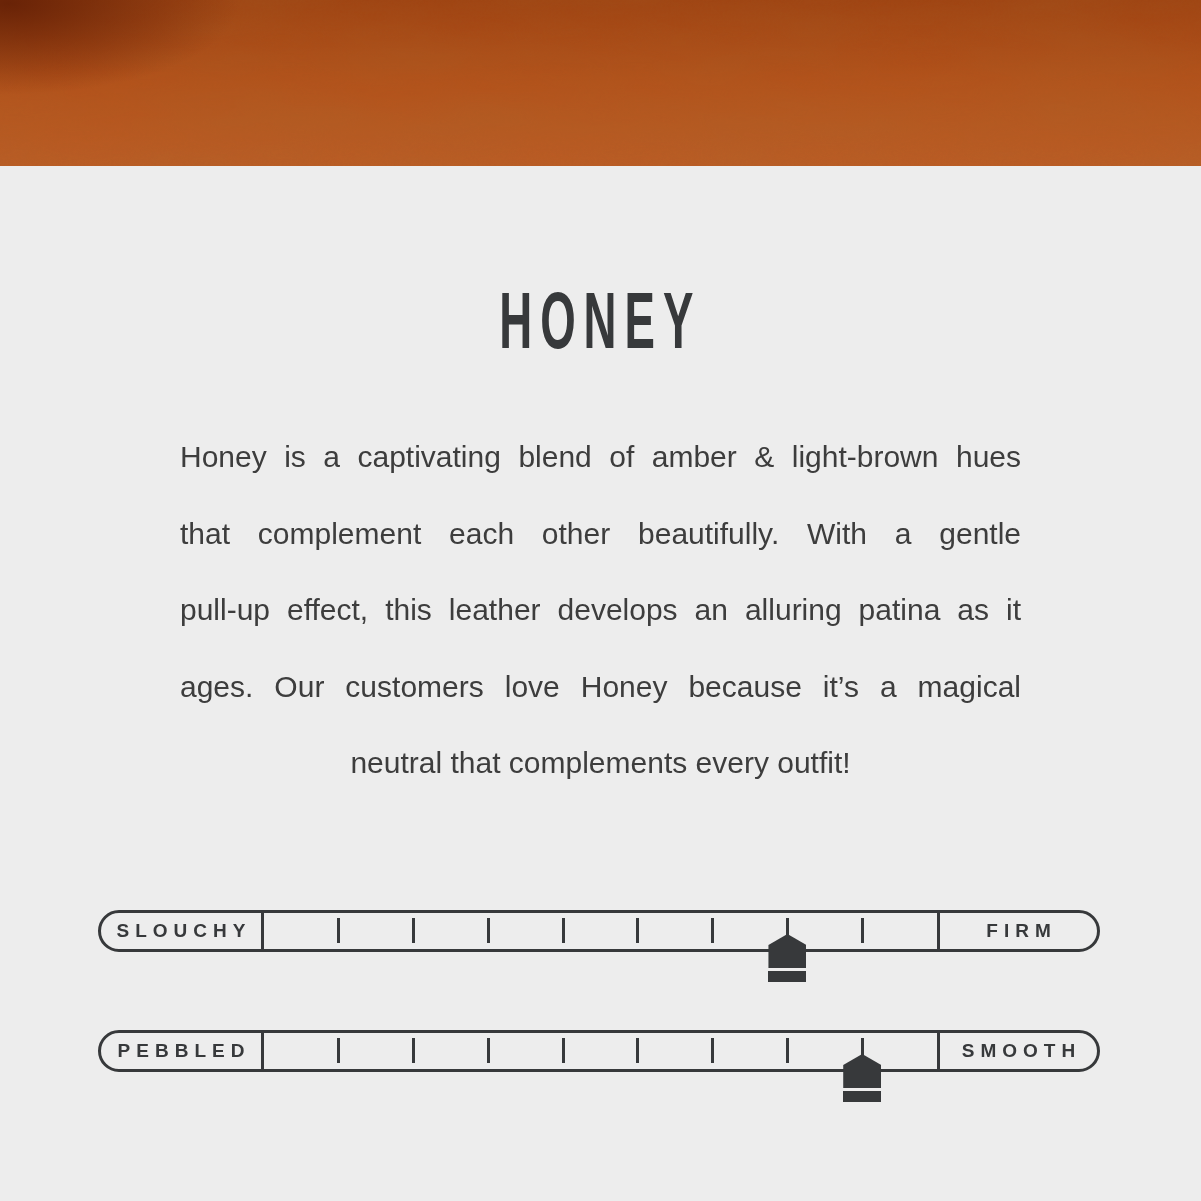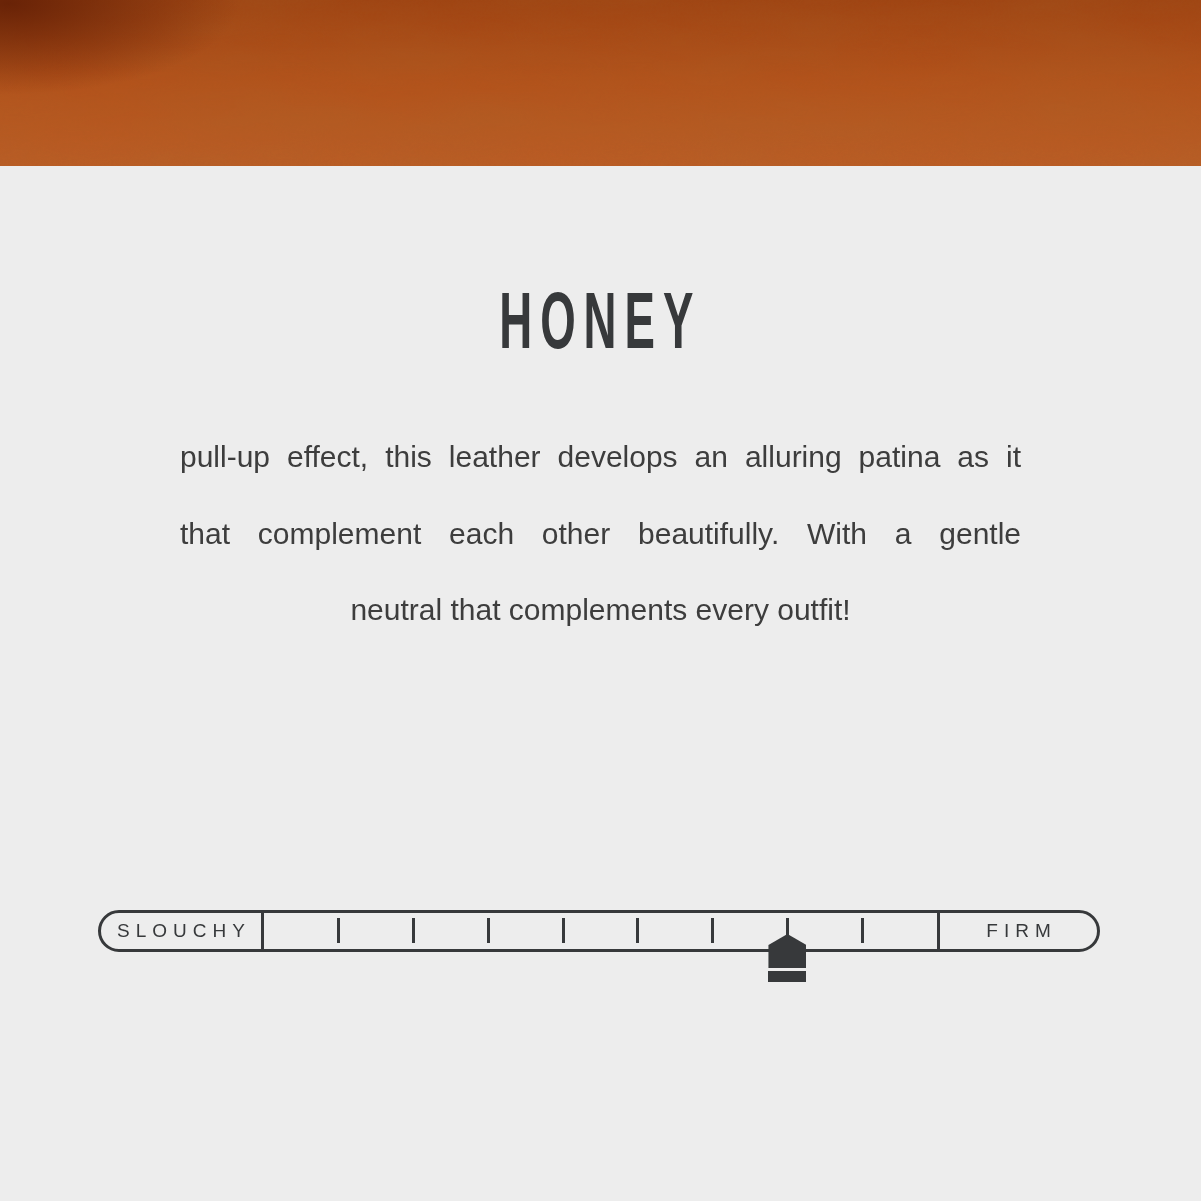--- a/index.html
+++ b/index.html
@@ -74,21 +74,21 @@
     top:0;
     height:36px;
     display:flex;
     align-items:center;
     justify-content:center;
     box-sizing:content-box;
   }
   .zone.left{left:0;width:160px;border-right:3px solid var(--ink);}
   .zone.right{right:0;width:157px;border-left:3px solid var(--ink);align-items:center;}
   .zone span{
-    font-weight:400;
+    font-weight:700;
     font-size:19px;
     letter-spacing:6px;
     padding-left:6px;
     color:var(--ink);
     white-space:nowrap;
   }
   .track{
     position:absolute;
     left:163px;
     right:160px;
@@ -150,22 +150,24 @@
     </defs>
     <rect x="0" y="0" width="1201" height="166" fill="url(#baseGrad)"></rect>
     <rect x="0" y="0" width="1201" height="166" filter="url(#mottle)" opacity="0.45"></rect>
     <rect x="0" y="0" width="1201" height="166" filter="url(#grain)" opacity="0.35"></rect>
     <rect x="0" y="0" width="420" height="166" fill="url(#cornerShadow)"></rect>
   </svg>
 
   <h1 class="title"><span class="condensed">HONEY</span></h1>
 
   <div class="description">
+    <div class="line">Honey is a captivating blend of amber &amp; light-brown hues</div>
+    <div class="line">that complement each other beautifully. With a gentle</div>
     <div class="line">pull-up effect, this leather develops an alluring patina as it</div>
-    <div class="line">that complement each other beautifully. With a gentle</div>
+    <div class="line">ages. Our customers love Honey because it’s a magical</div>
     <div class="line center">neutral that complements every outfit!</div>
   </div>
 
   <div class="slider first" id="slider-0">
     <div class="zone left">
       <span>SLOUCHY</span>
     </div>
     <div class="track">
         <div class="tick" style="left: 11.1111%;"></div>
         <div class="tick" style="left: 22.2222%;"></div>
@@ -178,14 +180,36 @@
         <div class="marker" style="left: 77.7778%;">
           <div class="house"></div>
           <div class="strip"></div>
         </div>
       </div>
     <div class="zone right">
       <span>FIRM</span>
     </div>
   </div>
 
+  <div class="slider second" id="slider-1">
+    <div class="zone left">
+      <span>PEBBLED</span>
+    </div>
+    <div class="track">
+        <div class="tick" style="left: 11.1111%;"></div>
+        <div class="tick" style="left: 22.2222%;"></div>
+        <div class="tick" style="left: 33.3333%;"></div>
+        <div class="tick" style="left: 44.4444%;"></div>
+        <div class="tick" style="left: 55.5556%;"></div>
+        <div class="tick" style="left: 66.6667%;"></div>
+        <div class="tick" style="left: 77.7778%;"></div>
+        <div class="tick" style="left: 88.8889%;"></div>
+        <div class="marker" style="left: 88.8889%;">
+          <div class="house"></div>
+          <div class="strip"></div>
+        </div>
+      </div>
+    <div class="zone right">
+      <span>SMOOTH</span>
+    </div>
+  </div>
 
 </div>
 
 </body></html>

